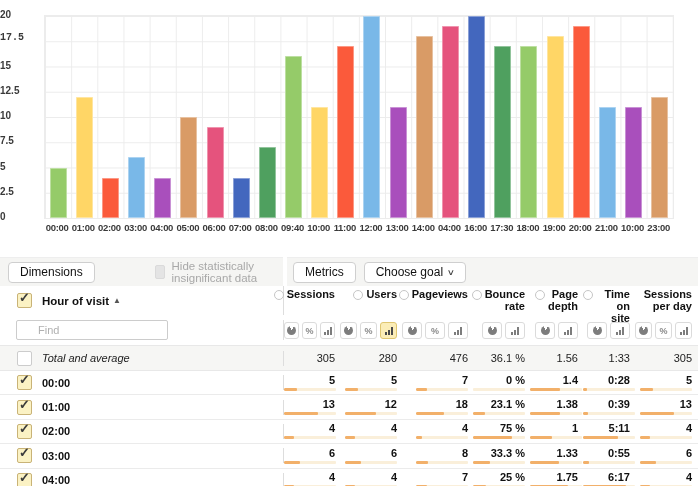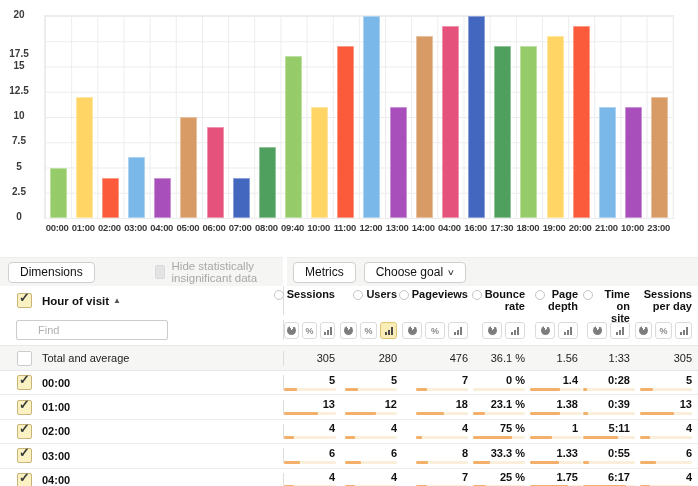--- a/index.html
+++ b/index.html
@@ -1,21 +1,21 @@
 <!DOCTYPE html>
 <html><head>
 <meta charset="utf-8">
 <style>
   html,body{margin:0;padding:0;background:#fff;}
   body{width:698px;height:486px;font-family:"Liberation Sans",sans-serif;color:#222;overflow:hidden;position:relative;}
 
   
   .chart-wrap{position:relative;width:698px;height:236px;}
   .ylabels{position:absolute;left:0;top:0;width:38px;height:212px;}
-  .ylab{position:absolute;right:0;width:38px;text-align:center;font-size:10px;font-weight:bold;color:#3a3a3a;line-height:10px;}
+  .ylab{position:absolute;right:0;width:38px;text-align:left;font-size:10px;font-weight:bold;color:#3a3a3a;line-height:10px;}
   .plot-area{position:absolute;left:44px;top:15px;width:628px;height:202px;
     border:1px solid #ececec;box-sizing:content-box;
     background-image:linear-gradient(to right,#ececec 1px,transparent 1px),linear-gradient(to bottom,#ececec 1px,transparent 1px);
     background-size:26.1667px 100%,100% 25.25px;
     display:flex;align-items:flex-end;}
   .slot{width:26.1667px;flex:none;display:flex;align-items:flex-end;justify-content:center;height:100%;}
   .bar{width:17px;border-radius:1px;box-shadow:inset 0 0 0 1px rgba(255,255,255,0.38);}
   .xlabels{position:absolute;left:44px;top:222px;width:628px;display:flex;}
   .xlab{width:26.1667px;flex:none;text-align:center;font-size:9.5px;font-weight:bold;color:#3a3a3a;letter-spacing:-0.3px;white-space:nowrap;}
 
@@ -51,37 +51,37 @@
   .find::placeholder{color:#b0b0b0;}
   .igroup{display:flex;justify-content:flex-end;gap:3px;padding-top:1px;}
   .ibtn{width:18px;height:15px;border:1px solid #dbdbdb;border-radius:3px;background:#fff;display:inline-flex;align-items:center;justify-content:center;cursor:pointer;}
   .ibtn.sel{background:#fbedb7;border-color:#dfc671;}
   .pie{width:9px;height:9px;border-radius:50%;background:conic-gradient(from -25deg,rgba(0,0,0,0) 0 55deg,#7d7d7d 55deg 360deg);}
   .pct-glyph{font-size:9px;color:#8a8a8a;font-weight:bold;}
   .bars3{display:flex;align-items:flex-end;gap:1px;height:9px;}
   .bars3 i{display:block;width:2px;background:#7d7d7d;}
   .ibtn.sel .bars3 i{background:#4a4a4a;}
   .total-row{height:24px;background:#f6f6f4;border-top:1px solid #e8e8e8;border-bottom:1px solid #e8e8e8;font-size:11px;color:#222;align-items:center;}
-  .total-row .dimcell{padding-left:17px;}
+  .total-row .dimcell{padding-left:17px;font-style:italic;}
   .total-label{font-size:11px;margin-left:10px;color:#222;}
   .drow{height:23.4px;border-bottom:1px solid #ebebeb;align-items:center;}
   .drow .dimcell{padding-left:17px;}
   .hour-label{font-size:11px;font-weight:bold;margin-left:10px;color:#111;}
   .num{font-size:11px;font-weight:bold;color:#111;line-height:11px;}
   .total-row .mcell{font-weight:normal;}
   .track{height:3px;width:52px;background:#faefda;border-radius:1px;margin:2px 0 0 auto;overflow:hidden;}
   .fill{height:3px;background:#f2b06a;border-radius:1px;}
 </style>
 </head>
 <body>
 
 <div class="chart-wrap">
   <div class="ylabels" id="ylabels">
       <div class="ylab" style="top: 10px;">20</div>
-      <div class="ylab" style="top: 49px;">17.5</div>
+      <div class="ylab" style="top: 33px; font-family: Liberation Mono, monospace;">17.5</div>
       <div class="ylab" style="top: 60.5px; padding-left: 12px;">15</div>
       <div class="ylab" style="top: 85.75px;">12.5</div>
       <div class="ylab" style="top: 111px;">10</div>
       <div class="ylab" style="top: 136.25px;">7.5</div>
       <div class="ylab" style="top: 161.5px;">5</div>
       <div class="ylab" style="top: 186.75px;">2.5</div>
       <div class="ylab" style="top: 212px;">0</div>
     </div>
   <div class="plot-area" id="plotarea">
       <div class="slot">

